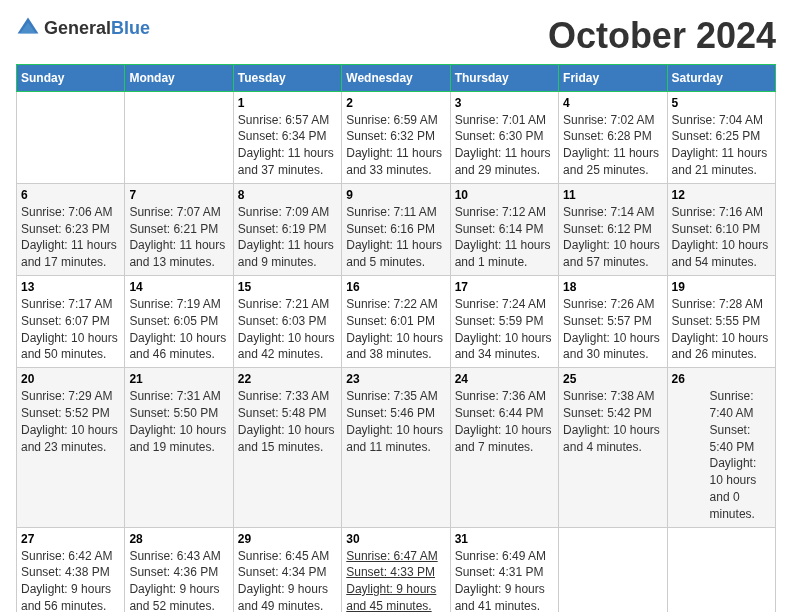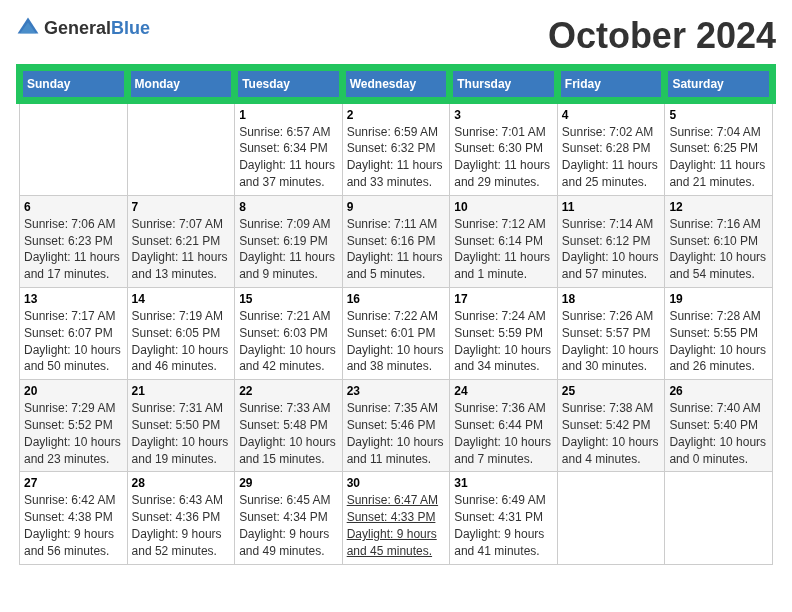--- a/index.html
+++ b/index.html
@@ -44,21 +44,21 @@
       border-collapse: collapse;
       font-size: 10.5px;
     }
     th {
       background-color: #3a7abf;
       color: #fff;
       padding: 6px 4px;
       text-align: left;
       font-size: 12px;
       font-weight: bold;
-      border: 7px solid #22c55e;
+      border: 1px solid #22c55e;
     }
     td {
       border: 1px solid #ccc;
       padding: 4px 4px;
       vertical-align: top;
       height: 80px;
       width: 107px;
       background: #fff;
     }
     tr:nth-child(even) td {
@@ -262,21 +262,21 @@
 Daylight: 10 hours and 7 minutes.</div>
         </td>
         <td>
           <span class="day-num">25</span>
           <div class="day-info" style="white-space: pre-line;">Sunrise: 7:38 AM
 Sunset: 5:42 PM
 Daylight: 10 hours and 4 minutes.</div>
         </td>
         <td>
           <span class="day-num">26</span>
-          <div class="day-info" style="white-space: pre-line;">Sunrise: 7:40 AM
+          <div class="day-info" style="white-space: pre-line; margin-left: 38px;">Sunrise: 7:40 AM
 Sunset: 5:40 PM
 Daylight: 10 hours and 0 minutes.</div>
         </td>
       </tr>
       <tr>
         <td>
           <span class="day-num">27</span>
           <div class="day-info" style="white-space: pre-line;">Sunrise: 6:42 AM
 Sunset: 4:38 PM
 Daylight: 9 hours and 56 minutes.</div>

